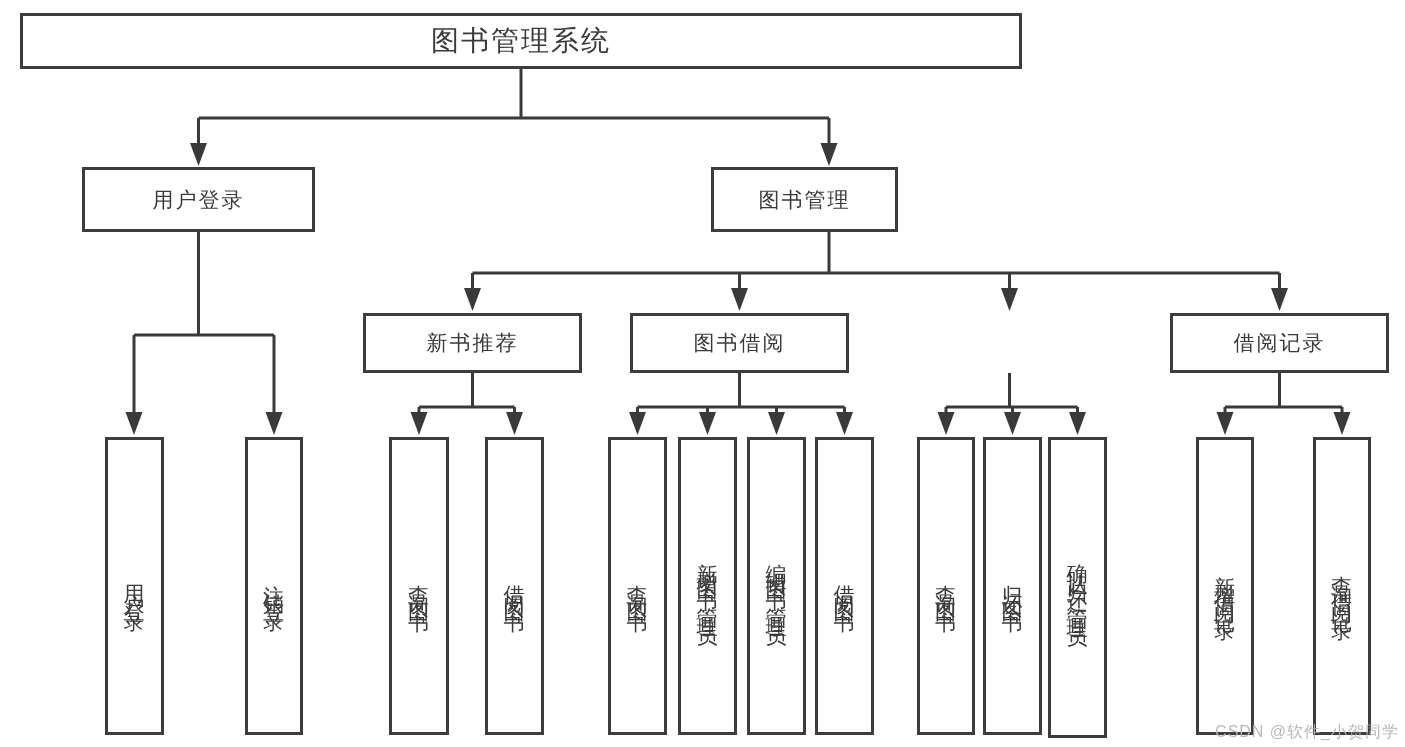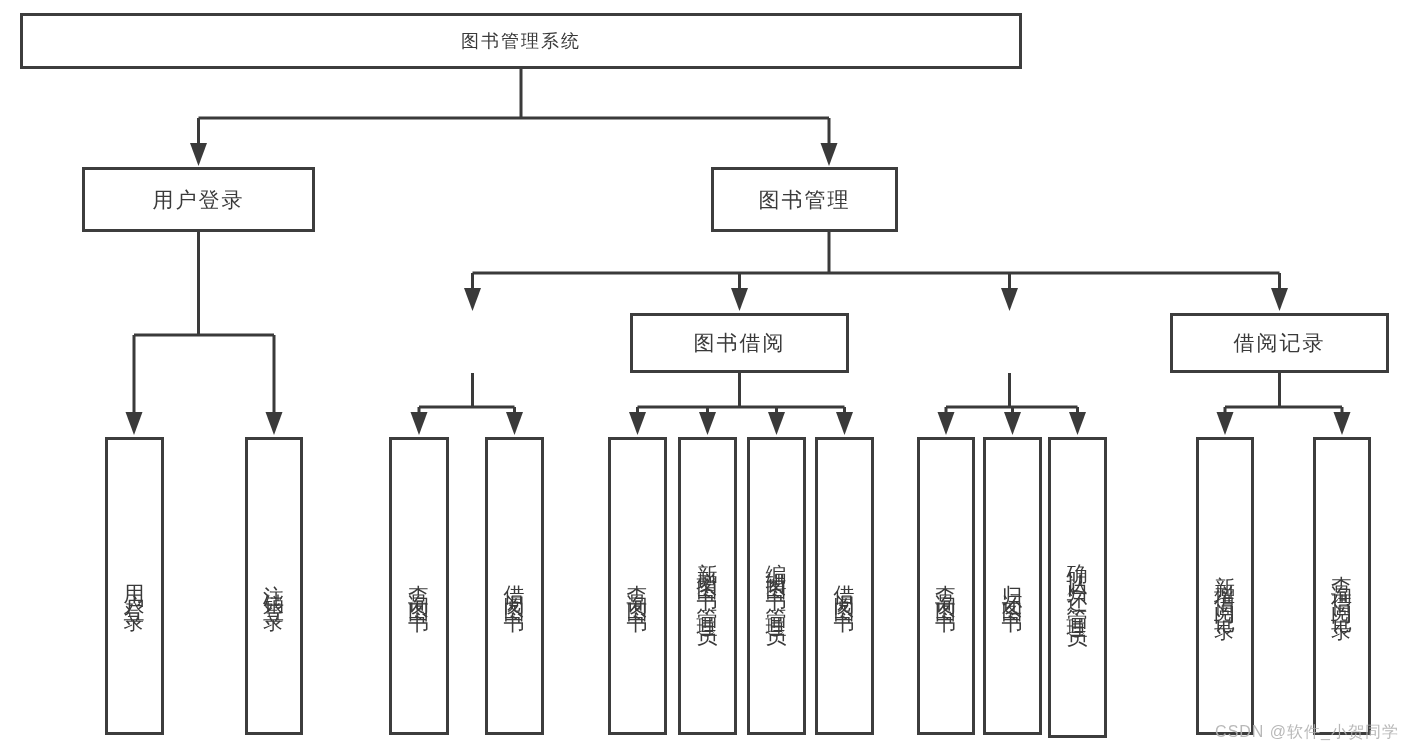--- a/index.html
+++ b/index.html
@@ -7,21 +7,21 @@
     position:relative;width:1405px;height:747px;background:#fff;overflow:hidden;
     font-family:"Liberation Sans","DejaVu Sans",sans-serif;color:#383838;
   }
   #connectors{position:absolute;left:0;top:0;z-index:1;}
   .box{
     position:absolute;box-sizing:border-box;background:#fff;
     border:3px solid #3d3d3d;display:flex;align-items:center;justify-content:center;
     z-index:2;color:#3a3a3a;
   }
   .h-label{font-size:21px;letter-spacing:2px;white-space:nowrap;}
-  .root-label{font-size:18px;letter-spacing:2px;}
+  .root-label{font-size:28px;letter-spacing:2px;}
   .v-box{
     writing-mode:vertical-rl;text-orientation:mixed;
     font-size:21px;letter-spacing:9px;line-height:1;
   }
   .v-box .v-label{display:block;}
   #watermark{
     position:absolute;right:6px;bottom:4px;z-index:3;
     font-size:16px;letter-spacing:1px;color:#b3b3b3;opacity:.92;white-space:nowrap;
   }
 </style>
@@ -67,20 +67,23 @@
     <span class="root-label">图书管理系统</span>
   </div>
 
   <div class="box" style="left:82px;top:167px;width:233px;height:65px;">
     <span class="h-label">用户登录</span>
   </div>
   <div class="box" style="left:711px;top:167px;width:187px;height:65px;">
     <span class="h-label">图书管理</span>
   </div>
 
+  <div class="box" style="left:363px;top:313px;width:219px;height:60px;">
+    <span class="h-label">新书推荐</span>
+  </div>
   <div class="box" style="left:630px;top:313px;width:219px;height:60px;">
     <span class="h-label">图书借阅</span>
   </div>
   <div class="box" style="left:1170px;top:313px;width:219px;height:60px;">
     <span class="h-label">借阅记录</span>
   </div>
 
   <div class="box v-box" style="left:105px;top:437px;width:59px;height:298px;">
     <span class="v-label">用户登录</span>
   </div>

